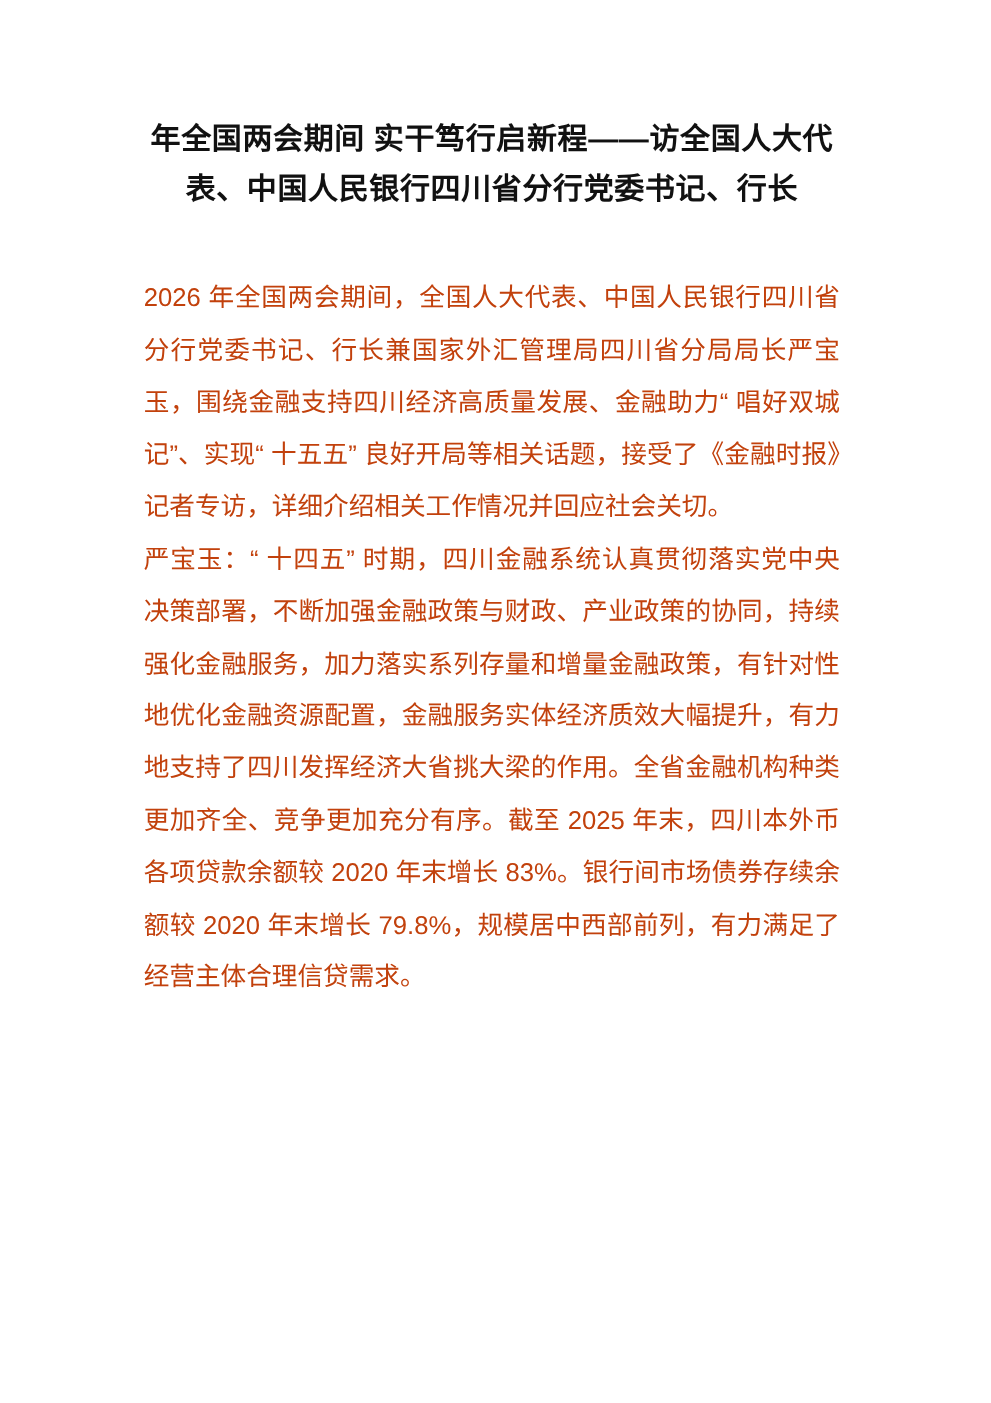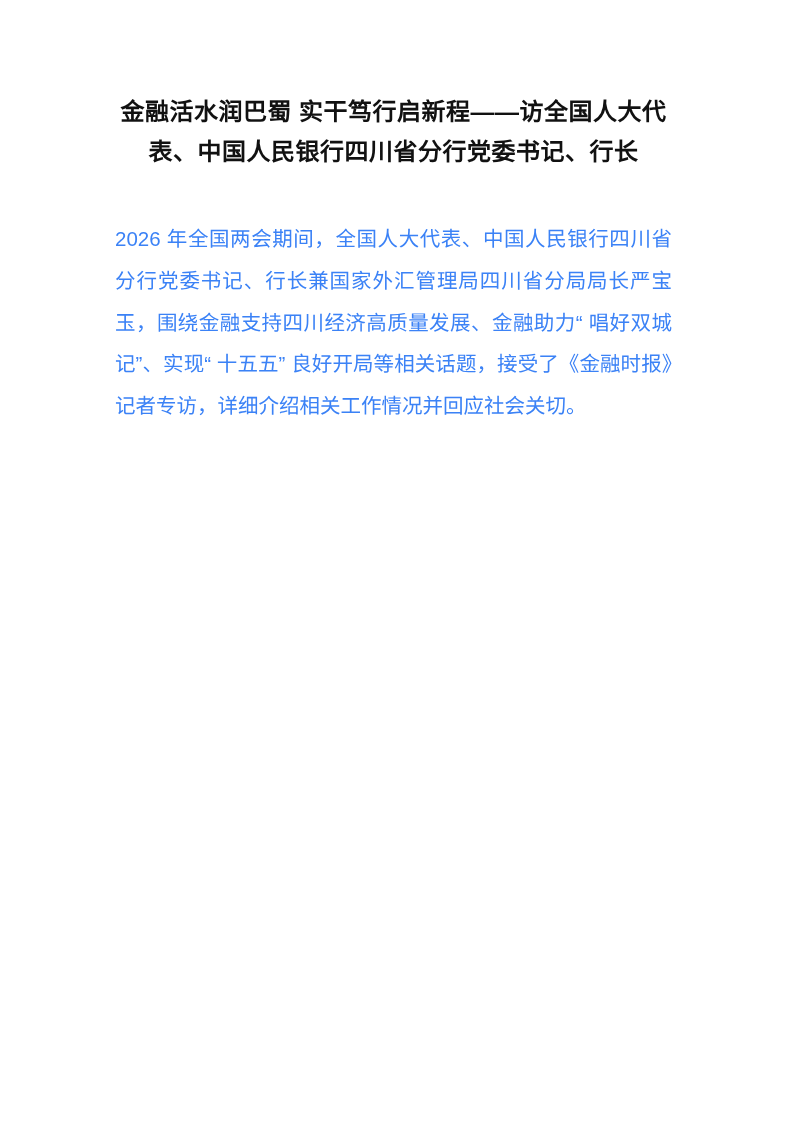--- a/index.html
+++ b/index.html
@@ -27,24 +27,25 @@
     letter-spacing: 0.5px;
     color: #111111;
   }
   .doc-body p.para {
     margin: 0;
     font-size: 20.5px;
     line-height: 41.8px;
     text-align: justify;
     text-justify: inter-character;
     word-break: break-all;
-    color: #3b82f6;
+    color: #c2410c;
   }
 </style>
 </head>
 <body>
 
 <div class="page">
-  <h1 class="doc-title">金融活水润巴蜀 实干笃行启新程——访全国人大代表、中国人民银行四川省分行党委书记、行长</h1>
+  <h1 class="doc-title">年全国两会期间 实干笃行启新程——访全国人大代表、中国人民银行四川省分行党委书记、行长</h1>
   <div class="doc-body">
     <p class="para">2026 年全国两会期间，全国人大代表、中国人民银行四川省分行党委书记、行长兼国家外汇管理局四川省分局局长严宝玉，围绕金融支持四川经济高质量发展、金融助力“ 唱好双城记”、实现“ 十五五” 良好开局等相关话题，接受了《金融时报》记者专访，详细介绍相关工作情况并回应社会关切。</p>
+    <p class="para">严宝玉：“ 十四五” 时期，四川金融系统认真贯彻落实党中央决策部署，不断加强金融政策与财政、产业政策的协同，持续强化金融服务，加力落实系列存量和增量金融政策，有针对性地优化金融资源配置，金融服务实体经济质效大幅提升，有力地支持了四川发挥经济大省挑大梁的作用。全省金融机构种类更加齐全、竞争更加充分有序。截至 2025 年末，四川本外币各项贷款余额较 2020 年末增长 83%。银行间市场债券存续余额较 2020 年末增长 79.8%，规模居中西部前列，有力满足了经营主体合理信贷需求。</p>
   </div>
 </div>
 
 </body></html>

